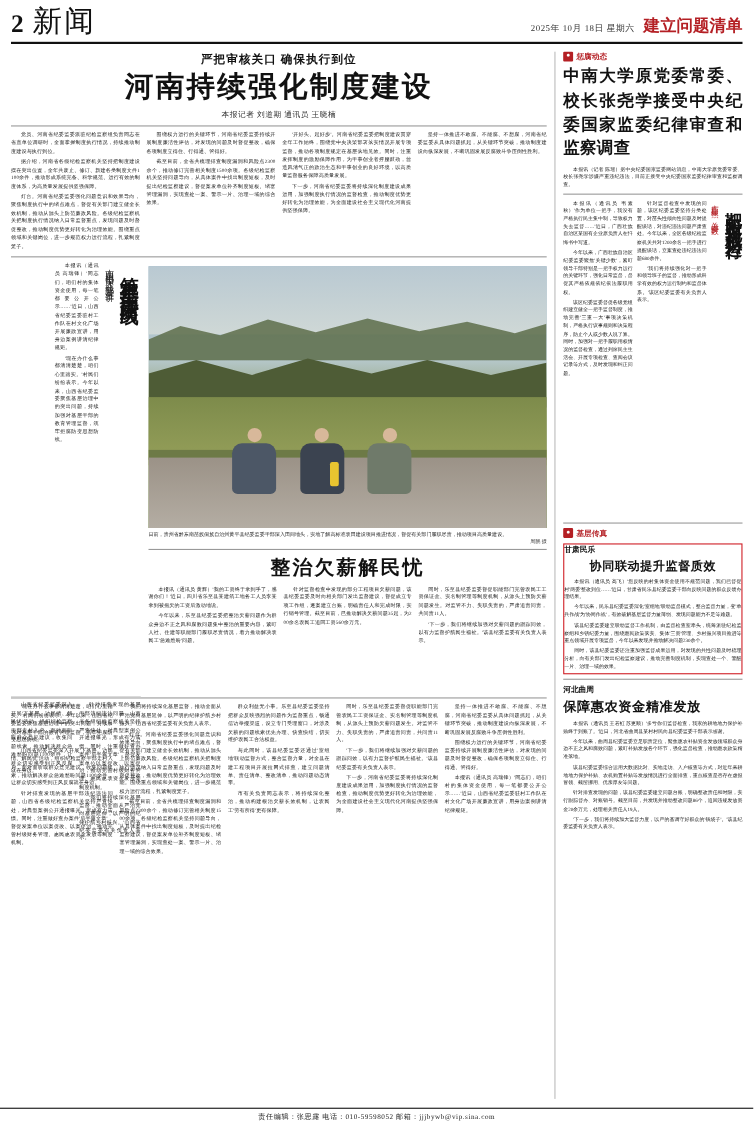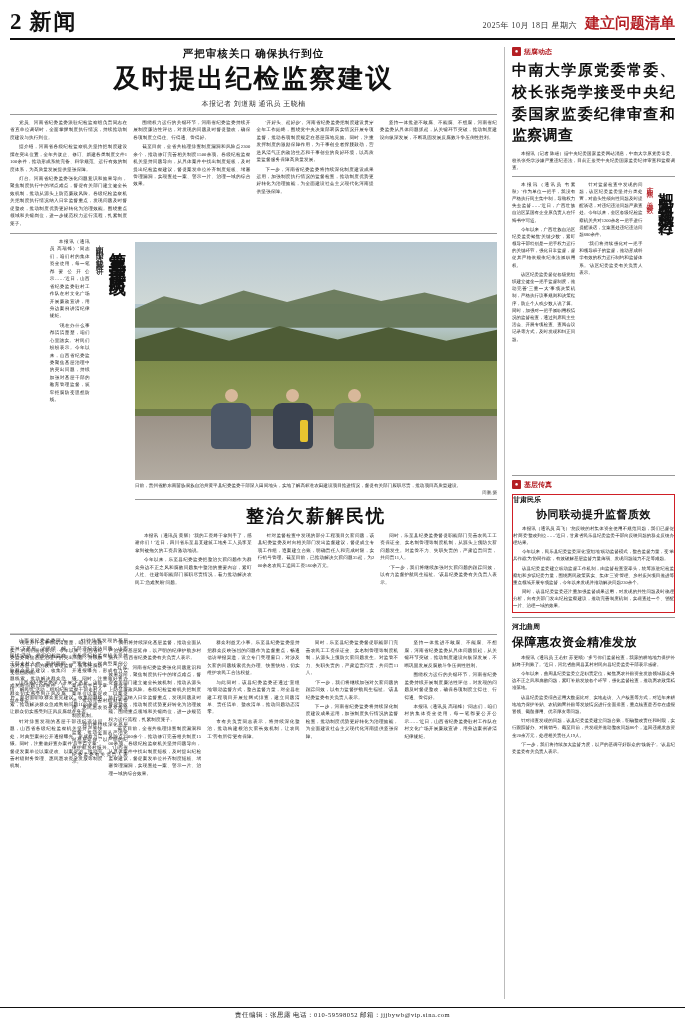--- a/index.html
+++ b/index.html
@@ -20,21 +20,21 @@
     border-bottom:2px solid #111;
     padding-bottom:4px;
     height:34px;
   }
   .page-num {
     font-size:23px; font-weight:700; color:#111; line-height:1;
     font-family:"Liberation Serif", serif;
     padding-bottom:1px;
   }
   .section-name {
-    font-size:22px; font-weight:700; letter-spacing:2px;
+    font-size:27px; font-weight:400; letter-spacing:2px;
     line-height:1; padding-bottom:1px;
   }
   .masthead-spacer { flex:1; }
   .date-line { font-size:8px; color:#333; padding-bottom:3px; letter-spacing:0.5px; }
   .paper-logo {
     font-size:15px; font-weight:700; color:#b41f24; letter-spacing:0px;
     padding-bottom:1px; white-space:nowrap;
   }
 
   
@@ -159,21 +159,21 @@
     <div class="date-line">2025年 10月 18日   星期六</div>
     <div class="paper-logo">建立问题清单</div>
   </div>
 
   <div class="body-grid">
 
     <div class="left-zone">
 
       <div>
         <div class="kicker">严把审核关口  确保执行到位</div>
-        <div class="main-headline">及时提出纪检监察建议</div>
+        <div class="main-headline">河南持续强化制度建设</div>
         <div class="byline">本报记者 刘道期 通讯员 王晓楠</div>
         <div class="rule"></div>
         <div class="cols">
           <div class="col micro">
             <p>党员、河南省纪委监委派驻纪检监察组负责同志在省直单位调研时，全面掌握制度执行情况，持续推动制度建设与执行到位。</p>
             <p>据介绍，河南省各级纪检监察机关坚持把制度建设摆在突出位置，全年共废止、修订、新建各类制度文件1100余件，推动形成系统完备、科学规范、运行有效的制度体系，为高质量发展提供坚强保障。</p>
             <p>灯台。河南省纪委监委强化问题意识和效果导向，聚焦制度执行中的堵点难点，督促有关部门建立健全长效机制，推动从源头上防范廉政风险。各级纪检监察机关把制度执行情况纳入日常监督重点，发现问题及时督促整改，推动制度优势更好转化为治理效能。围绕重点领域和关键岗位，进一步规范权力运行流程，扎紧制度笼子。</p>
           </div>
           <div class="col micro">
             <p>围绕权力运行的关键环节，河南省纪委监委持续开展制度廉洁性评估，对发现的问题及时督促整改，确保各项制度立得住、行得通、管得好。</p>

